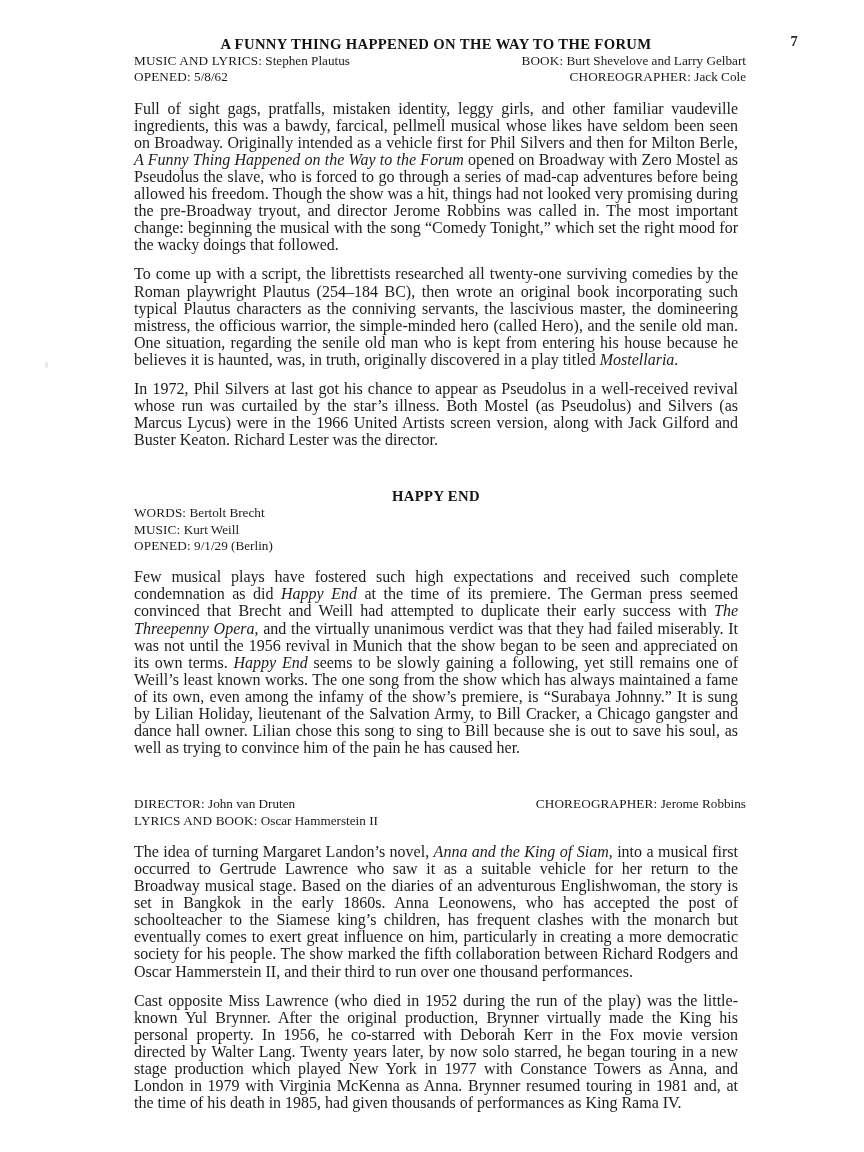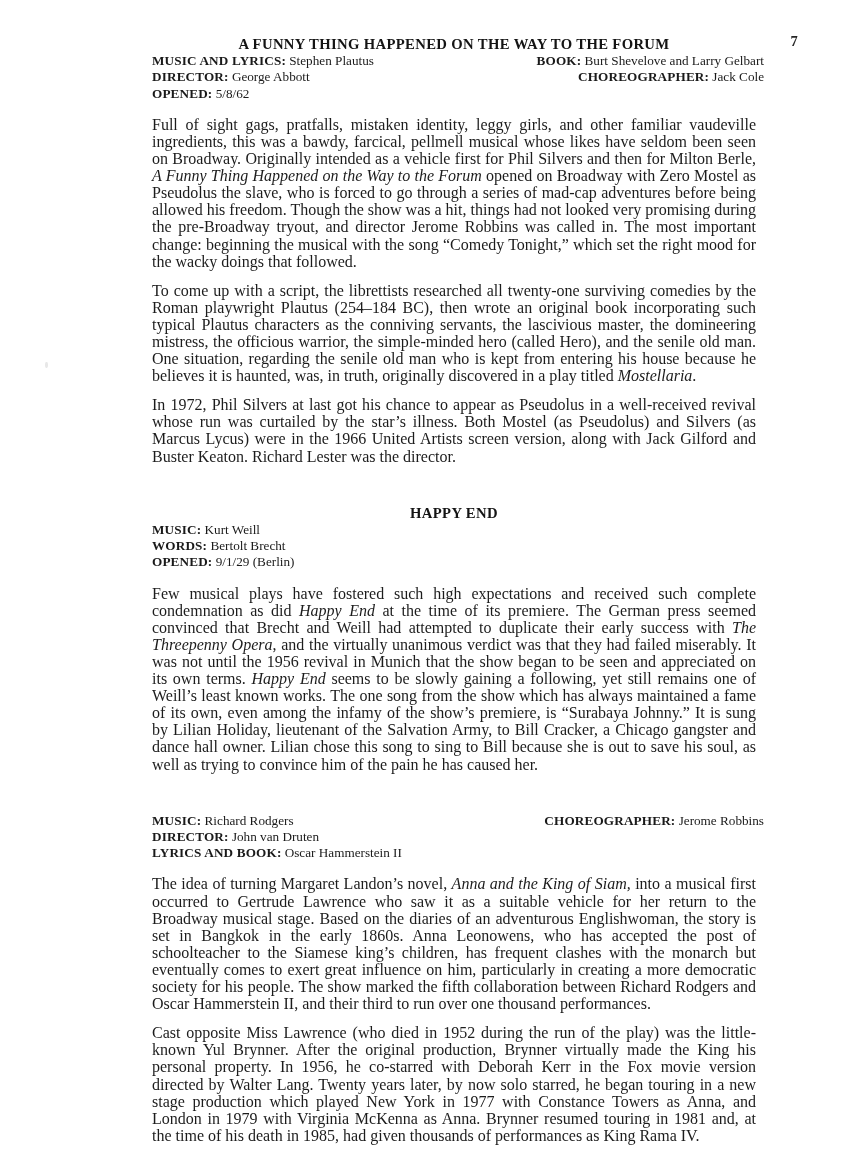--- a/index.html
+++ b/index.html
@@ -21,21 +21,20 @@
     left: 0; top: 0;
     width: 864px;
     height: 1152px;
   }
 
   .content {
     position: absolute;
     left: 134px;
     top: 36px;
     width: 604px;
-    margin-left: 18px;
   }
 
   .folio {
     position: absolute;
     right: 66px;
     top: 33px;
     font-size: 14.5px;
     font-weight: bold;
     color: #262626;
     letter-spacing: 0.2px;
@@ -74,21 +73,21 @@
     width: 240px;
     text-align: right;
   }
   .credit-line {
     font-size: 13.2px;
     line-height: 16.3px;
     white-space: nowrap;
     color: #1a1a1a;
   }
   .credit-line .lbl {
-    font-weight: bold;
+    font-weight: normal;
     letter-spacing: 0.15px;
   }
   .credit-line .val {
     font-weight: normal;
   }
 
   p.body-par {
     font-size: 16px;
     line-height: 17.1px;
     text-align: justify;
@@ -119,24 +118,20 @@
 
     <div class="block">
       <h1 class="section-title title-forum">A FUNNY THING HAPPENED ON THE WAY TO THE FORUM</h1>
       <div class="credits">
         <div>
           <div class="credit-line">
             <span class="lbl">MUSIC AND LYRICS:</span>
             <span class="val">Stephen Plautus</span>
           </div>
           <div class="credit-line">
-            <span class="lbl">DIRECTOR:</span>
-            <span class="val">George Abbott</span>
-          </div>
-          <div class="credit-line">
             <span class="lbl">OPENED:</span>
             <span class="val">5/8/62</span>
           </div>
         </div>
         <div class="credits-col">
           <div class="credit-line">
             <span class="lbl">BOOK:</span>
             <span class="val">Burt Shevelove and Larry Gelbart</span>
           </div>
           <div class="credit-line">
@@ -150,45 +145,41 @@
       <p class="body-par"><span>In 1972, Phil Silvers at last got his chance to appear as Pseudolus in a well-received revival whose run was curtailed by the star’s illness. Both Mostel (as Pseudolus) and Silvers (as Marcus Lycus) were in the 1966 United Artists screen version, along with Jack Gilford and Buster Keaton. Richard Lester was the director.</span></p>
     </div>
 
     <div class="gap-before-happy"></div>
 
     <div class="block">
       <h1 class="section-title title-mid">HAPPY END</h1>
       <div class="credits">
         <div>
           <div class="credit-line">
+            <span class="lbl">WORDS:</span>
+            <span class="val">Bertolt Brecht</span>
+          </div>
+          <div class="credit-line">
             <span class="lbl">MUSIC:</span>
             <span class="val">Kurt Weill</span>
-          </div>
-          <div class="credit-line">
-            <span class="lbl">WORDS:</span>
-            <span class="val">Bertolt Brecht</span>
           </div>
           <div class="credit-line">
             <span class="lbl">OPENED:</span>
             <span class="val">9/1/29 (Berlin)</span>
           </div>
         </div>
       </div>
       <p class="body-par"><span>Few musical plays have fostered such high expectations and received such complete condemnation as did </span><i>Happy End</i><span> at the time of its premiere. The German press seemed convinced that Brecht and Weill had attempted to duplicate their early success with </span><i>The Threepenny Opera</i><span>, and the virtually unanimous verdict was that they had failed miserably. It was not until the 1956 revival in Munich that the show began to be seen and appreciated on its own terms. </span><i>Happy End</i><span> seems to be slowly gaining a following, yet still remains one of Weill’s least known works. The one song from the show which has always maintained a fame of its own, even among the infamy of the show’s premiere, is “Surabaya Johnny.” It is sung by Lilian Holiday, lieutenant of the Salvation Army, to Bill Cracker, a Chicago gangster and dance hall owner. Lilian chose this song to sing to Bill because she is out to save his soul, as well as trying to convince him of the pain he has caused her.</span></p>
     </div>
 
     <div class="gap-before-king"></div>
 
     <div class="block">
       <div class="credits">
         <div>
-          <div class="credit-line">
-            <span class="lbl">MUSIC:</span>
-            <span class="val">Richard Rodgers</span>
-          </div>
           <div class="credit-line">
             <span class="lbl">DIRECTOR:</span>
             <span class="val">John van Druten</span>
           </div>
           <div class="credit-line">
             <span class="lbl">LYRICS AND BOOK:</span>
             <span class="val">Oscar Hammerstein II</span>
           </div>
         </div>
         <div class="credits-col">

